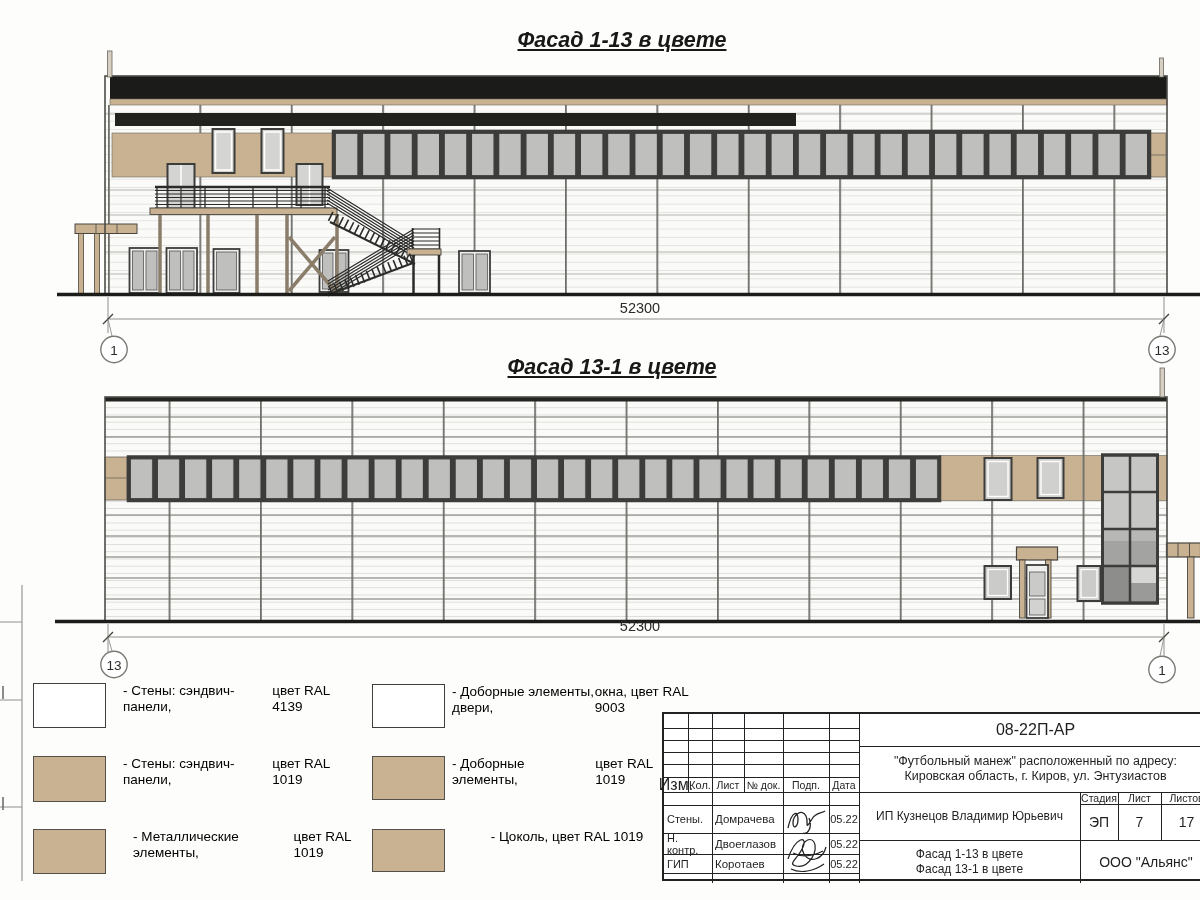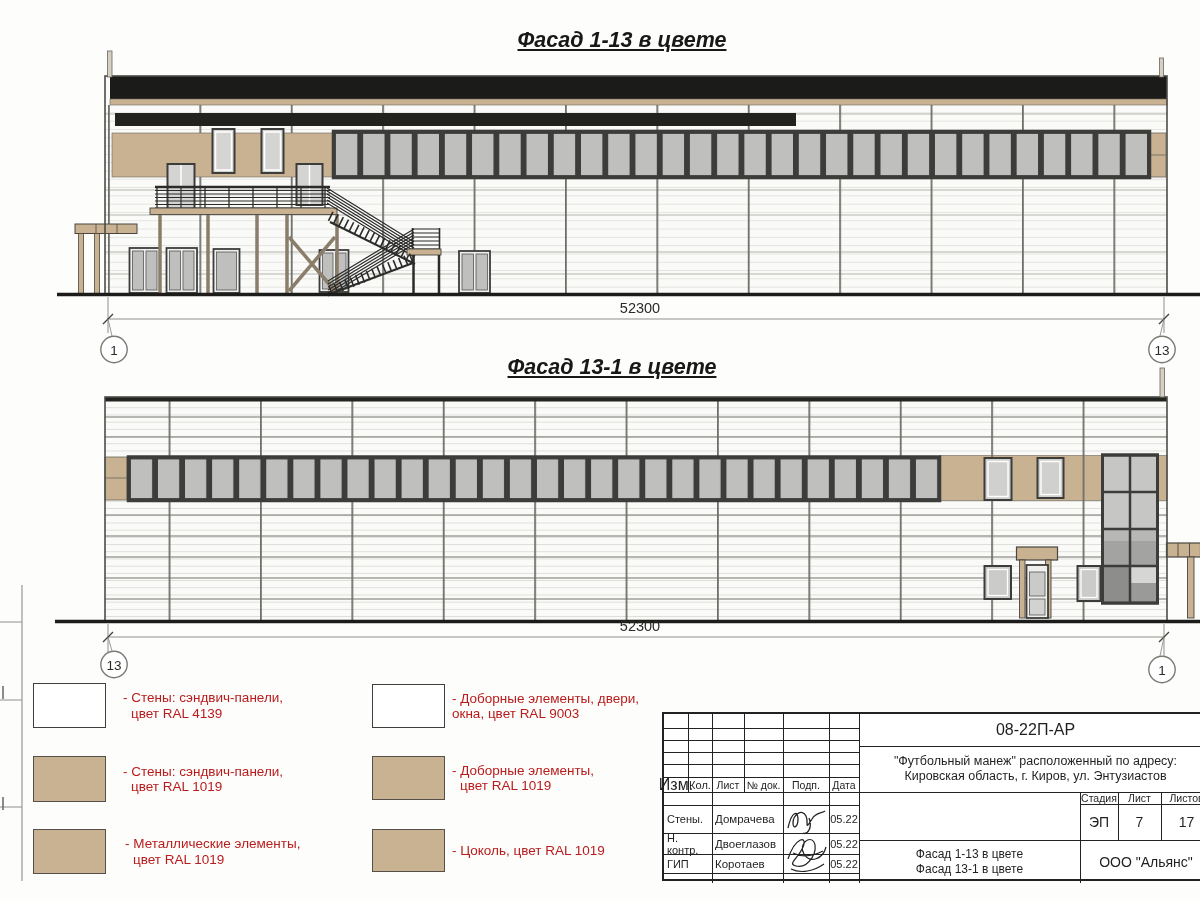--- a/index.html
+++ b/index.html
@@ -9,22 +9,22 @@
   }
   html,body{margin:0;padding:0;width:1200px;height:900px;overflow:hidden;
     background:#fdfdfc;font-family:"Liberation Sans",sans-serif;color:var(--c-ink);}
   .abs{position:absolute;}
   .ftitle{position:absolute;text-align:center;font-style:italic;font-weight:bold;
     font-size:21.5px;text-decoration:underline;color:#181816;}
   
   .sw{position:absolute;box-sizing:border-box;}
   .sw.white{background:#fff;border:1.6px solid #3f3f3d;}
   .sw.tan{background:var(--c-tan);border:1.6px solid #55504a;}
-  .leglab{position:absolute;font-size:13.5px;line-height:15.5px;color:#b91c1c;
-    display:flex;flex-direction:column;justify-content:center;}
+  .leglab{position:absolute;font-size:13.5px;line-height:15.5px;color:#000000;
+    display:flex;flex-direction:row;justify-content:center;}
   
   #tb{position:absolute;left:662px;top:712px;width:548px;height:169px;
     border:2px solid #222;box-sizing:border-box;background:#fff;font-size:11px;}
   #tb .vl{position:absolute;border-left:1.3px solid #222;width:0;}
   #tb .hl{position:absolute;border-top:1.3px solid #222;height:0;}
   #tb .cell{position:absolute;display:flex;align-items:center;justify-content:center;
     text-align:center;box-sizing:border-box;}
   #tb .cl{justify-content:flex-start;padding-left:3px;text-align:left;}
   svg text{font-family:"Liberation Sans",sans-serif;}
 </style>
@@ -244,21 +244,21 @@
   <div class="leglab" style="left:123px;top:683px;width:230px;height:45px">
     <span>- Стены: сэндвич-панели,</span>
     <span style="padding-left:8px">цвет RAL 4139</span>
   </div>
   <div class="sw tan" style="left:33px;top:756px;width:73px;height:46px"></div>
   <div class="leglab" style="left:123px;top:756px;width:230px;height:46px">
     <span>- Стены: сэндвич-панели,</span>
     <span style="padding-left:8px">цвет RAL 1019</span>
   </div>
   <div class="sw tan" style="left:33px;top:829px;width:73px;height:45px"></div>
-  <div class="leglab" style="left:125px;top:829px;width:240px;height:45px">
+  <div class="leglab" style="left:133px;top:829px;width:240px;height:45px">
     <span>- Металлические элементы,</span>
     <span style="padding-left:8px">цвет RAL 1019</span>
   </div>
   <div class="sw white" style="left:372px;top:684px;width:73px;height:44px"></div>
   <div class="leglab" style="left:452px;top:684px;width:240px;height:44px">
     <span>- Доборные элементы, двери,</span>
     <span>окна, цвет RAL 9003</span>
   </div>
   <div class="sw tan" style="left:372px;top:756px;width:73px;height:44px"></div>
   <div class="leglab" style="left:452px;top:756px;width:230px;height:44px">
@@ -322,20 +322,21 @@
   <div class="cell cl" style="left:48px;top:140px;width:71px;height:19px;font-size:11.5px">Коротаев</div>
   <div class="cell" style="left:165px;top:140px;width:30px;height:19px">05.22</div>
 
   <svg class="abs" style="left:121px;top:92px" width="43" height="30" viewBox="0 0 43 30">
     <path d="M3 22 C7 4 13 5 13 13 C13 21 8 24 8 17 C8 9 17 2 21 10 C24 16 19 26 27 13 C31 6 36 8 40 5 M24 12 C28 22 22 29 18 27" fill="none" stroke="#222" stroke-width="1.3"></path>
   </svg>
   <svg class="abs" style="left:119px;top:117px" width="47" height="45" viewBox="0 0 47 45">
     <path d="M5 28 C12 6 25 4 20 16 C15 28 4 33 13 35 C26 38 36 19 31 11 C27 4 15 13 21 23 C27 33 40 28 43 16 M8 38 C18 43 31 40 41 33 M10 22 C20 27 32 24 40 20" fill="none" stroke="#222" stroke-width="1.2"></path>
   </svg>
 
+  <div class="cell" style="left:195px;top:78px;width:221px;height:48px;font-size:12px">ИП Кузнецов Владимир Юрьевич</div>
   <div class="cell" style="left:195px;top:126px;width:221px;height:43px;flex-direction:column;font-size:12px;line-height:15px">
     <span>Фасад 1-13 в цвете</span>
     <span>Фасад 13-1 в цвете</span>
   </div>
   <div class="cell" style="left:416px;top:78px;width:38px;height:12px;font-size:10.5px">Стадия</div>
   <div class="cell" style="left:454px;top:78px;width:43px;height:12px;font-size:10.5px">Лист</div>
   <div class="cell" style="left:497px;top:78px;width:51px;height:12px;font-size:10.5px">Листов</div>
   <div class="cell" style="left:416px;top:90px;width:38px;height:36px;font-size:14px">ЭП</div>
   <div class="cell" style="left:454px;top:90px;width:43px;height:36px;font-size:14px">7</div>
   <div class="cell" style="left:497px;top:90px;width:51px;height:36px;font-size:14px">17</div>

